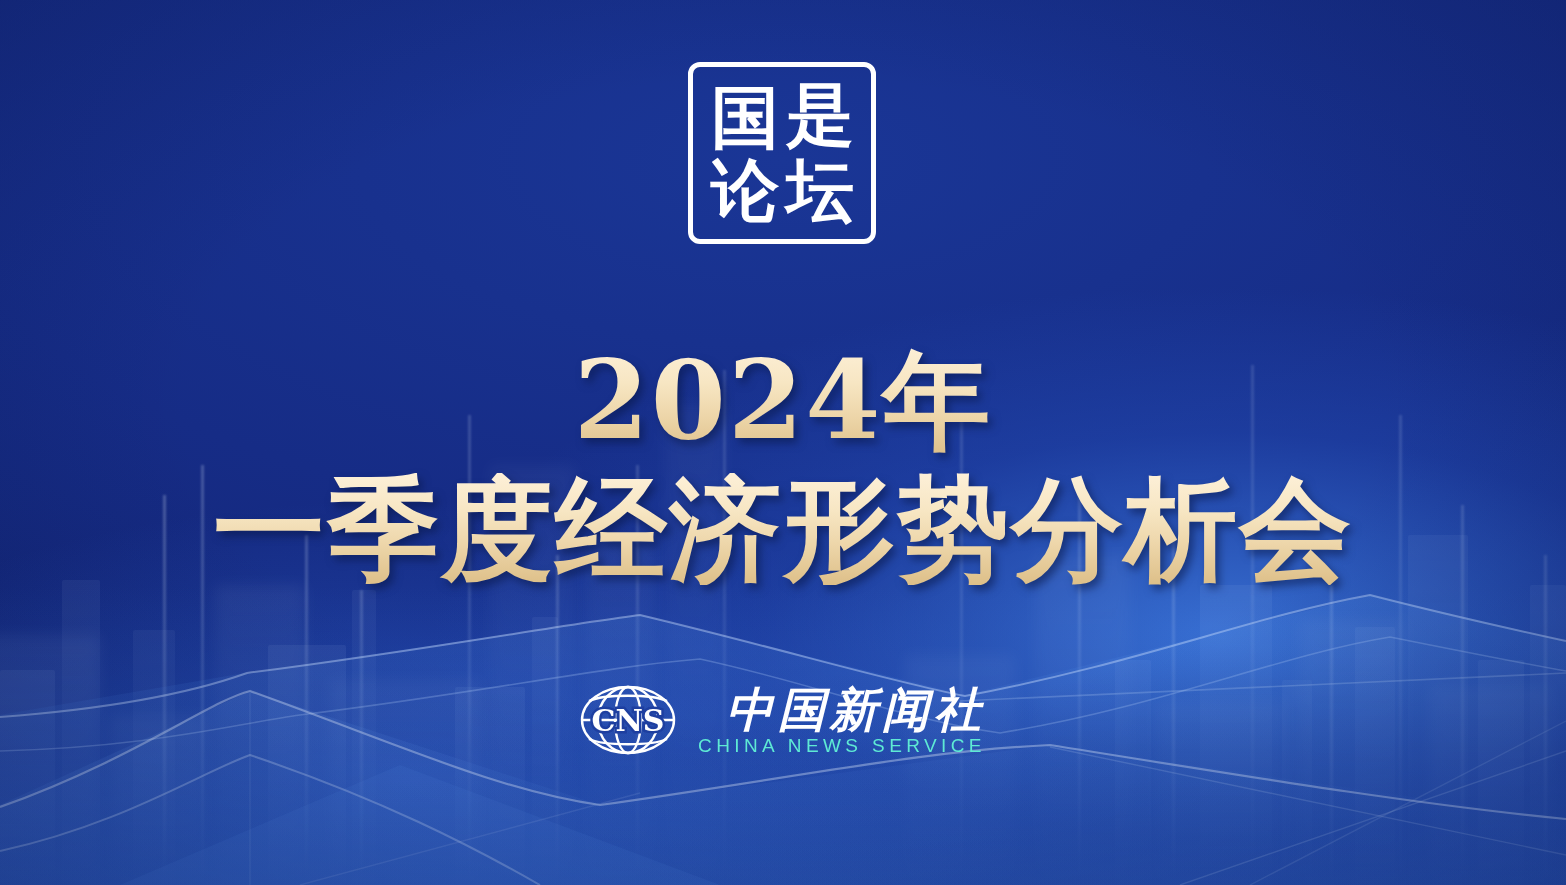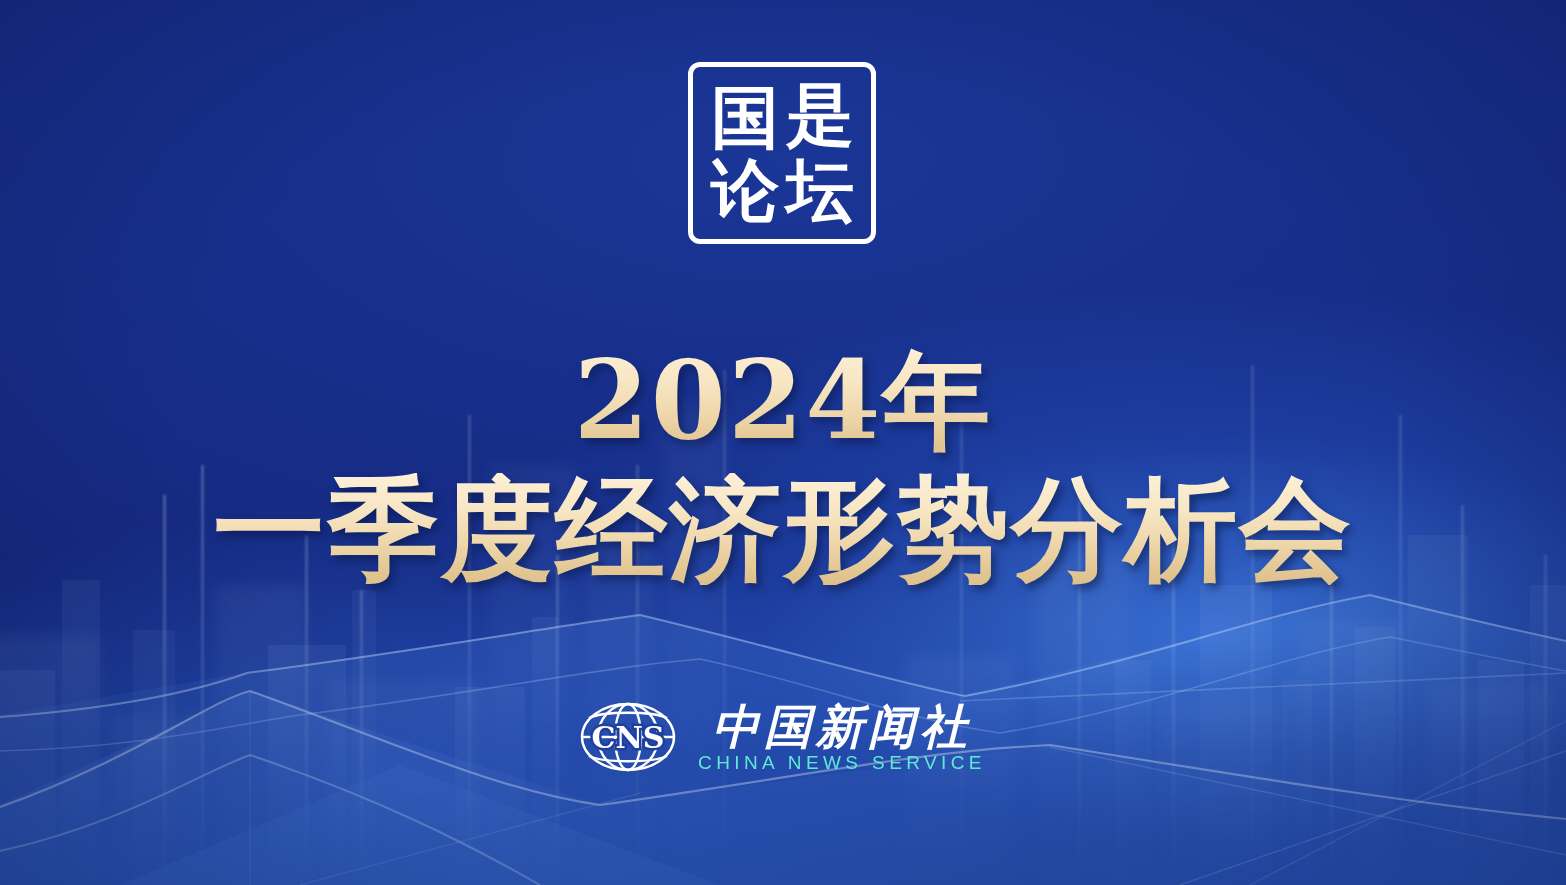--- a/index.html
+++ b/index.html
@@ -104,25 +104,25 @@
   }
   .title-main{
     font-size:112px;
     letter-spacing:2px;
     line-height:1.0;
     margin:12px;
   }
 
   
   .cns{
-    position:absolute;left:0;right:0;top:702px;
+    position:absolute;left:0;right:0;top:685px;
     display:flex;align-items:center;justify-content:center;gap:22px;
   }
   .cns-globe{display:block;}
-  .cns-text{display:flex;flex-direction:column;align-items:center;gap:3px;}
+  .cns-text{display:flex;flex-direction:column;align-items:flex-end;gap:3px;}
   .cns-cn{
     font-family:"DejaVu Serif","Liberation Serif",serif;
     font-size:47px;
     font-weight:700;
     color:#ffffff;
     letter-spacing:5px;
     line-height:1;
     font-style:italic;
     white-space:nowrap;
   }

